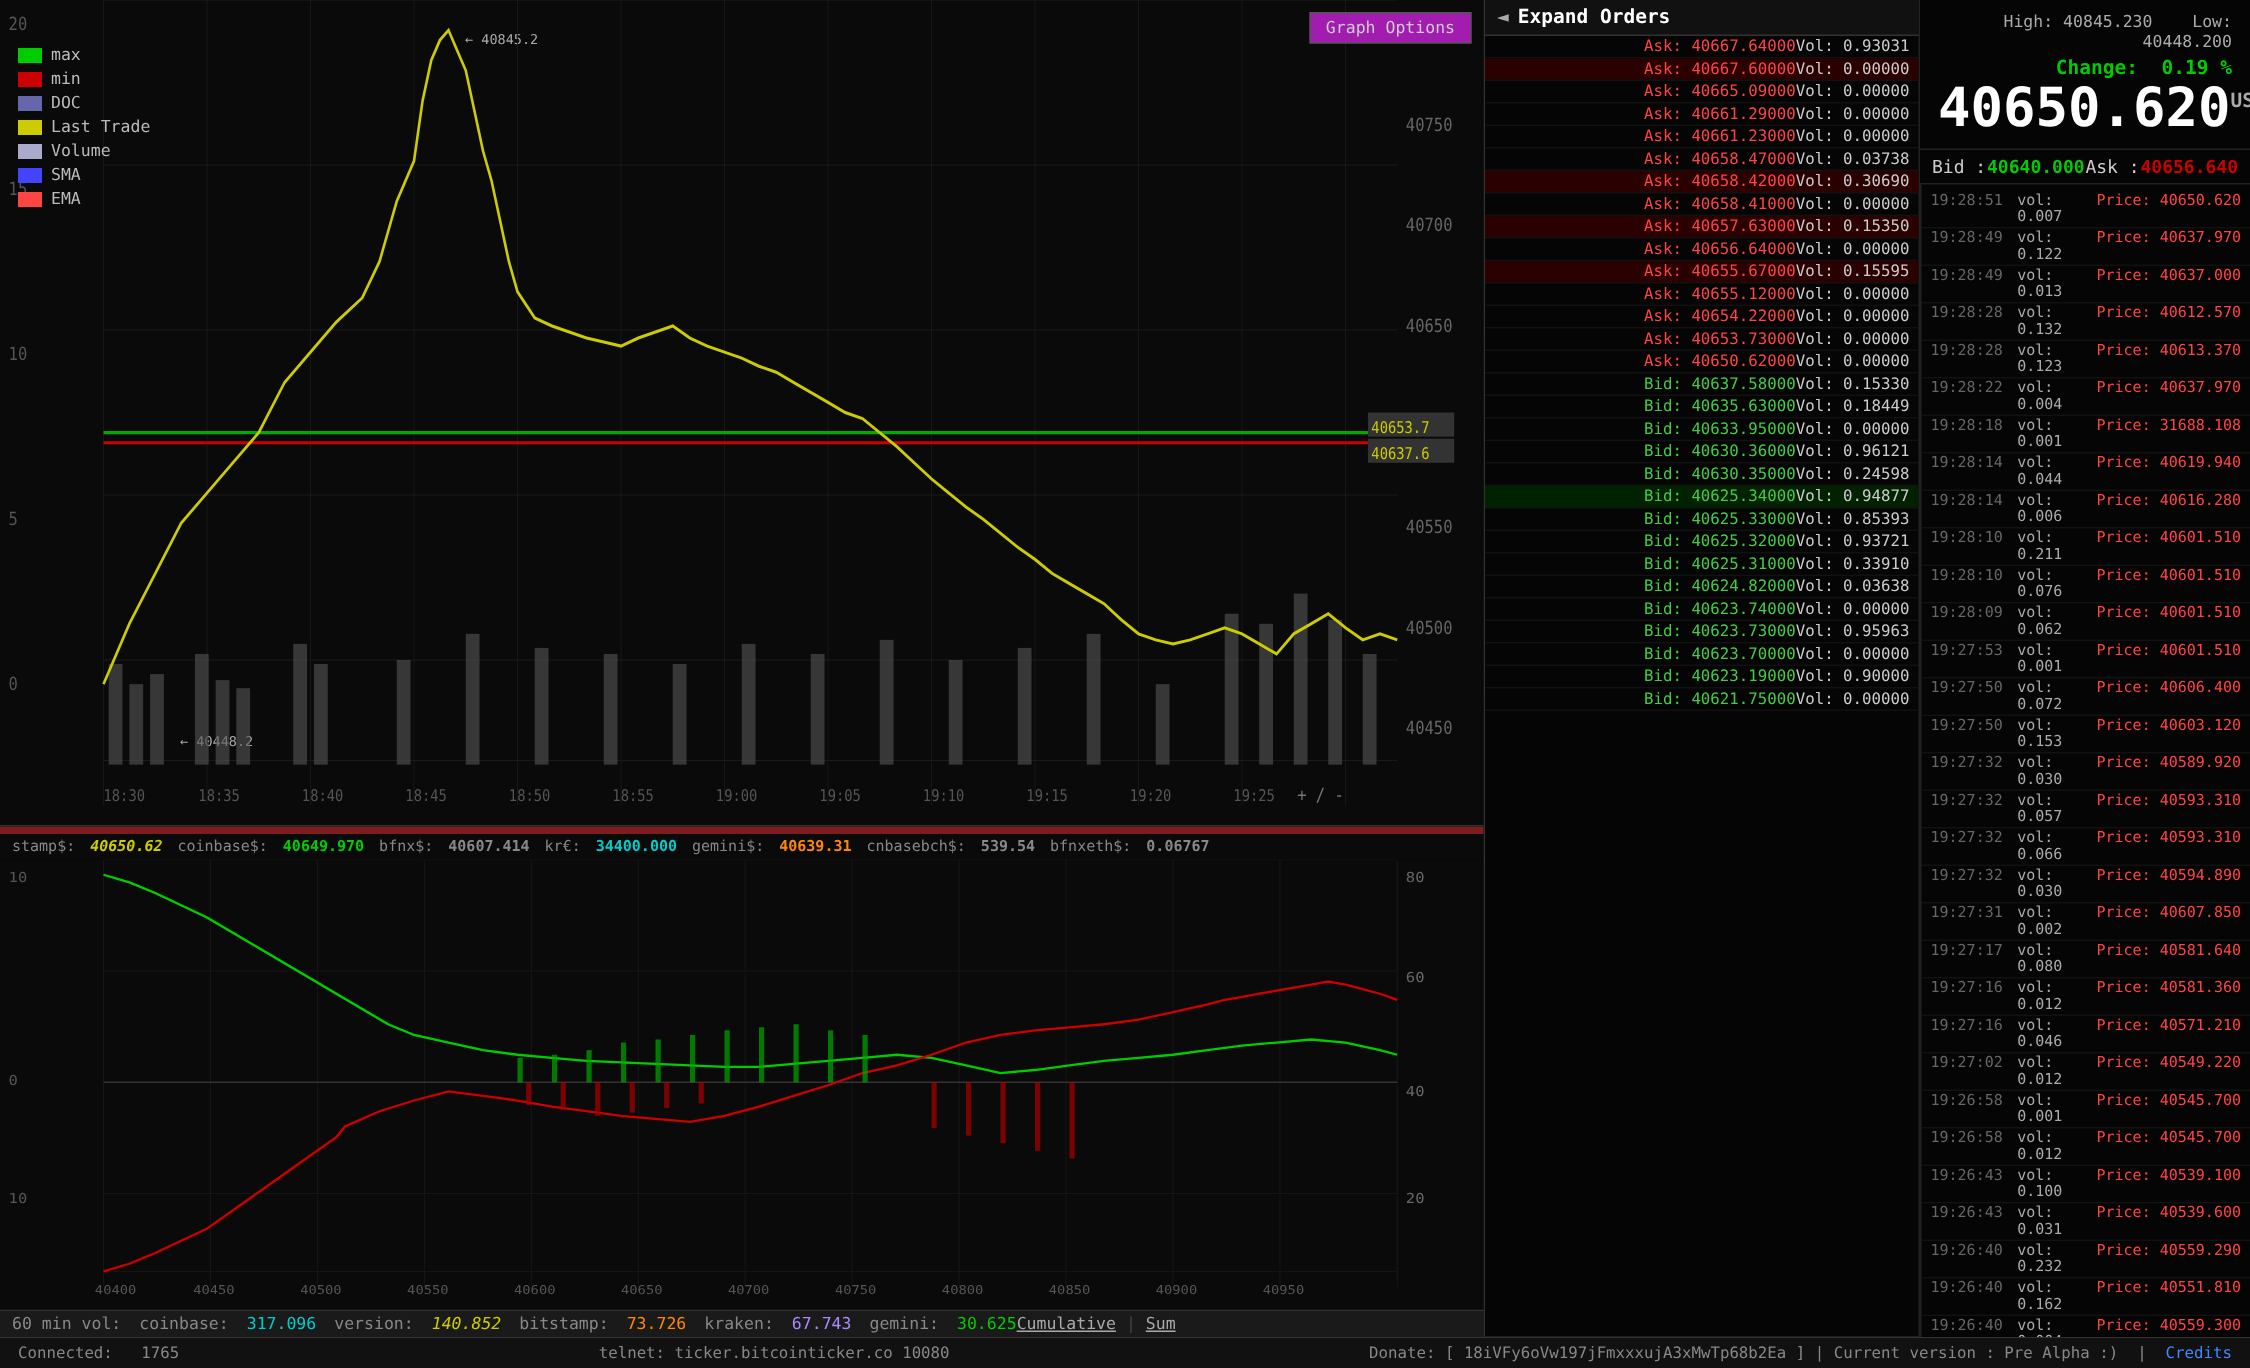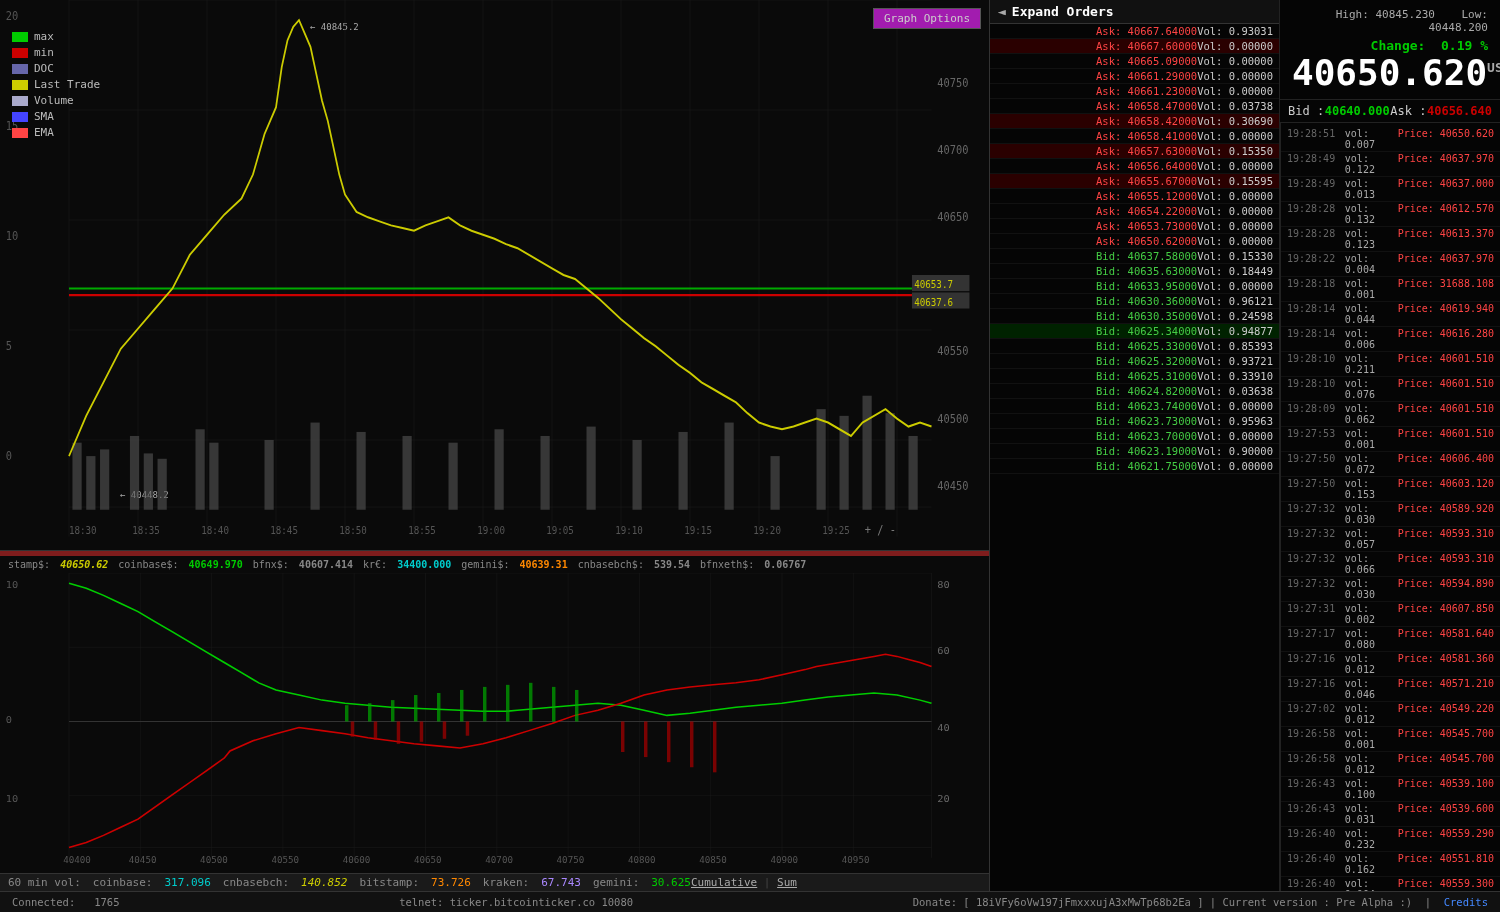--- a/index.html
+++ b/index.html
@@ -505,21 +505,21 @@
           <text x="670" y="285" fill="#555" font-size="8" font-family="monospace">40900</text>
           <text x="732" y="285" fill="#555" font-size="8" font-family="monospace">40950</text>
         </svg>
       </div>
 
       <div class="cumulative-bar">
         <div class="cum-volumes">
           <span>60 min vol:</span>
           <span>coinbase:</span>
           <span class="c-cyan">317.096</span>
-          <span>cnbasebch:</span>
+          <span>version:</span>
           <span class="c-yellow">140.852</span>
           <span>bitstamp:</span>
           <span class="c-orange">73.726</span>
           <span>kraken:</span>
           <span style="color:#aa88ff">67.743</span>
           <span>gemini:</span>
           <span class="c-green">30.625</span>
         </div>
         <div>
           <a>Cumulative</a>

